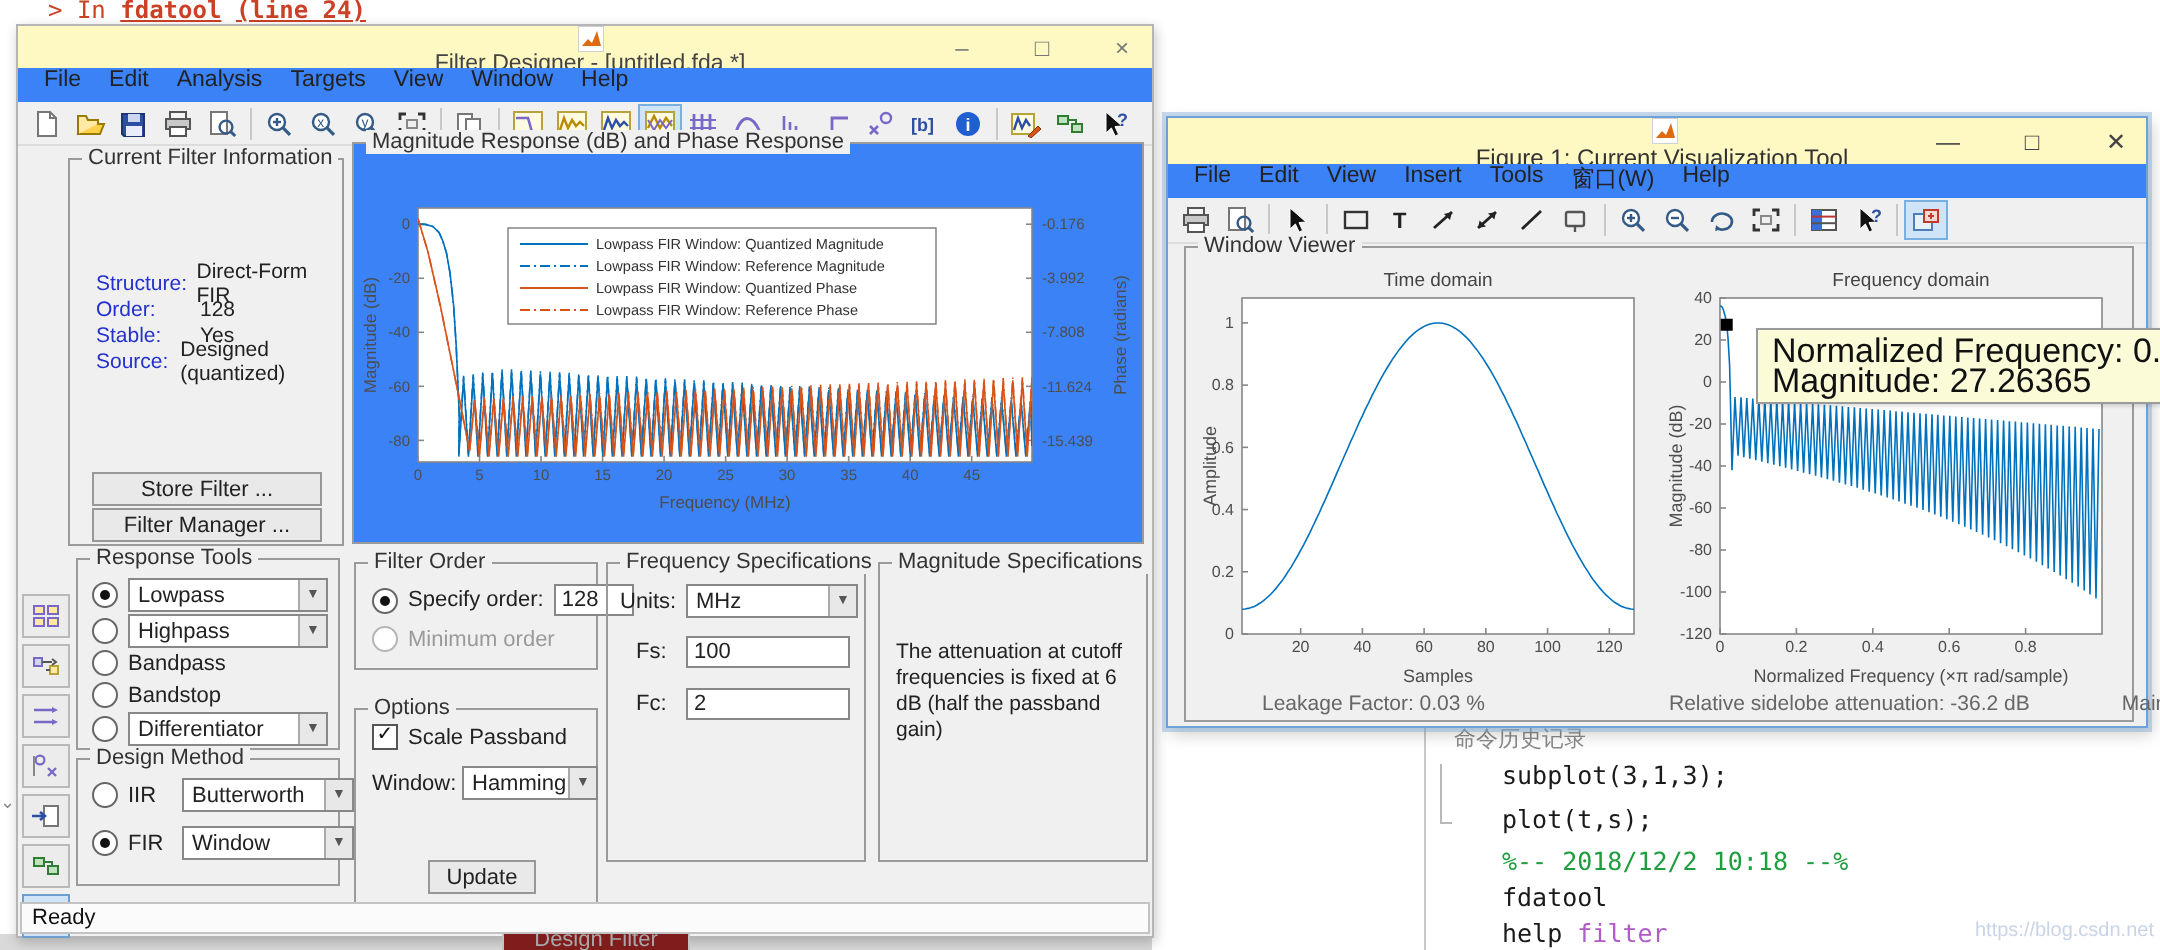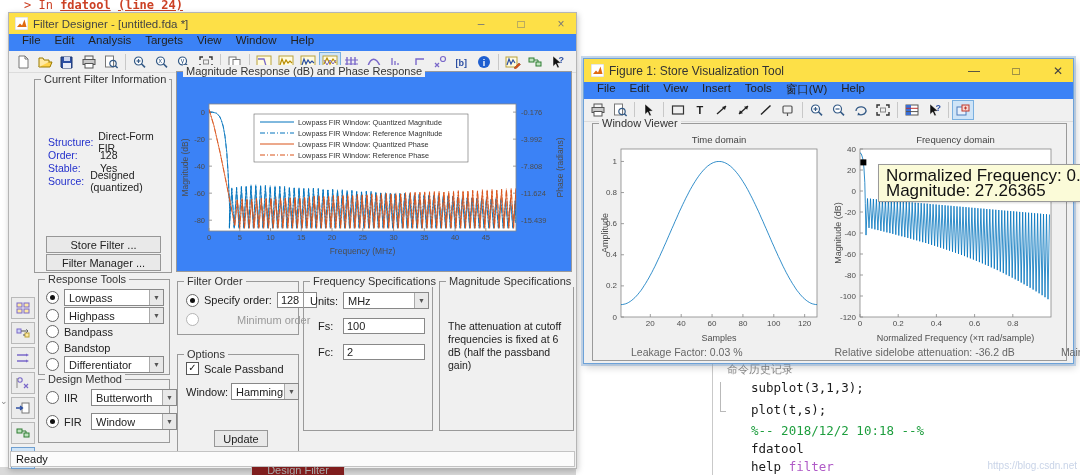--- a/index.html
+++ b/index.html
@@ -1,21 +1,21 @@
 <!DOCTYPE html>
 <html><head>
 <meta charset="utf-8">
 <style>
   html,body{margin:0;padding:0;background:#fff;}
   #stage{position:relative;width:1080px;height:475px;overflow:hidden;
          font-family:"Liberation Sans",sans-serif;background:#fff;}
   
   .win{position:absolute;background:#f0f0f0;}
-  .titlebar{position:absolute;left:0;top:0;right:0;height:21px;background:#fde047;
-            border-bottom:1px solid #e4e4e4;display:flex;align-items:center;}
+  .titlebar{position:absolute;left:0;top:0;right:0;height:21px;background:#fef9c3;
+            border-bottom:1px solid #e4e4e4;display:flex;align-items:center;flex-direction:column;}
   .titletext{font-size:11.5px;color:#444;margin-left:5px;white-space:nowrap;}
   .wincontrols{position:absolute;right:8px;top:0;height:21px;display:flex;align-items:center;gap:26px;}
   .wc{font-size:12px;color:#777;width:14px;text-align:center;cursor:default;}
   .menubar{position:absolute;left:0;right:0;height:17px;display:flex;
            padding-left:6px;background:#3b82f6;}
   .menu-item{font-size:11.5px;color:#222;padding:0 7px;white-space:nowrap;}
   .toolbar{position:absolute;left:0;right:0;height:21px;display:flex;align-items:center;
            padding-left:3px;background:#f0f0f0;border-bottom:1px solid #dcdcdc;}
   .tbtn{width:20px;height:18px;display:flex;align-items:center;justify-content:center;border:1px solid transparent;}
   .tbtn.selected{background:#cfe4f7;border:1px solid #7ab0e0;}
@@ -26,21 +26,21 @@
         font-size:11px;color:#333;white-space:nowrap;}
   
   .row{position:absolute;display:flex;align-items:center;gap:5px;}
   .radio{width:11px;height:11px;border-radius:50%;border:1px solid #666;background:#fff;
          display:inline-flex;align-items:center;justify-content:center;flex:0 0 auto;}
   .radio.on::after{content:"";width:5px;height:5px;border-radius:50%;background:#111;}
   .radio.dis{border-color:#b5b5b5;}
   .cbox{width:11px;height:11px;border:1px solid #555;background:#fff;font-size:10px;
         line-height:10px;text-align:center;color:#111;flex:0 0 auto;}
   .lbl{font-size:11px;color:#222;white-space:nowrap;}
-  .lbl.dis{color:#9a9a9a;margin-left:33px;}
+  .lbl.dis{color:#9a9a9a;}
   .sel{height:15px;background:#fff;border:1px solid #888;display:flex;align-items:center;
        justify-content:space-between;padding-left:4px;}
   .sel-t{font-size:11px;color:#222;white-space:nowrap;overflow:hidden;}
   .sel-b{width:13px;height:100%;background:#e8e8e8;border-left:1px solid #aaa;color:#555;
          font-size:7px;display:flex;align-items:center;justify-content:center;}
   .tbox{height:14px;background:#fff;border:1px solid #888;font-size:11px;color:#222;
         padding:0 3px;display:flex;align-items:center;}
   .btn{position:absolute;background:#e9e9e9;border:1px solid #979797;font-size:11px;color:#222;
        display:flex;align-items:center;justify-content:center;}
   .btn.disabled{color:#a8a8a8;background:#7f1d1d;border-color:#c2c2c2;margin-top:24px;}
@@ -612,21 +612,21 @@
 
   <div class="win" id="fig-win" style="left:583px;top:58px;width:489px;height:304px;border:1px solid #6da2d8;
               box-shadow:0 0 0 2px rgba(130,170,215,.45), 2px 3px 8px rgba(0,0,0,.2);">
     <div class="titlebar" style="height:23px;">
       <span style="margin-left:7px;display:flex;">
         <svg width="13" height="13">
             <rect x="0" y="0" width="13" height="13" fill="#fff" stroke="#d0d0d0"></rect>
             <path d="M2 10 L5 6.5 L7 8.5 L9.5 2.5 L11.5 10 Z" fill="#e06a10"></path>
           </svg>
       </span>
-      <span class="titletext" style="font-size:12px;color:#333;">Figure 1: Store Visualization Tool</span>
+      <span class="titletext" style="font-size:12px;color:#333;">Figure 1: Current Visualization Tool</span>
       <span class="wincontrols" style="height:23px;gap:28px;">
         <span class="wc" style="color:#444;">—</span>
         <span class="wc" style="color:#444;">□</span>
         <span class="wc" style="color:#444;">✕</span>
       </span>
     </div>
     <div class="menubar" id="fig-menus" style="top:23px;">
         <span class="menu-item">File</span>
         <span class="menu-item">Edit</span>
         <span class="menu-item">View</span>

